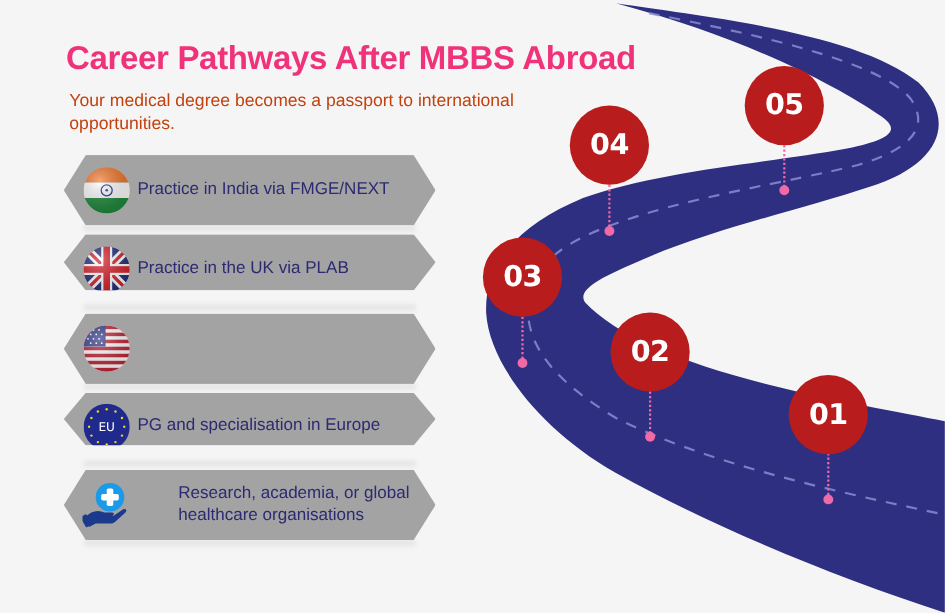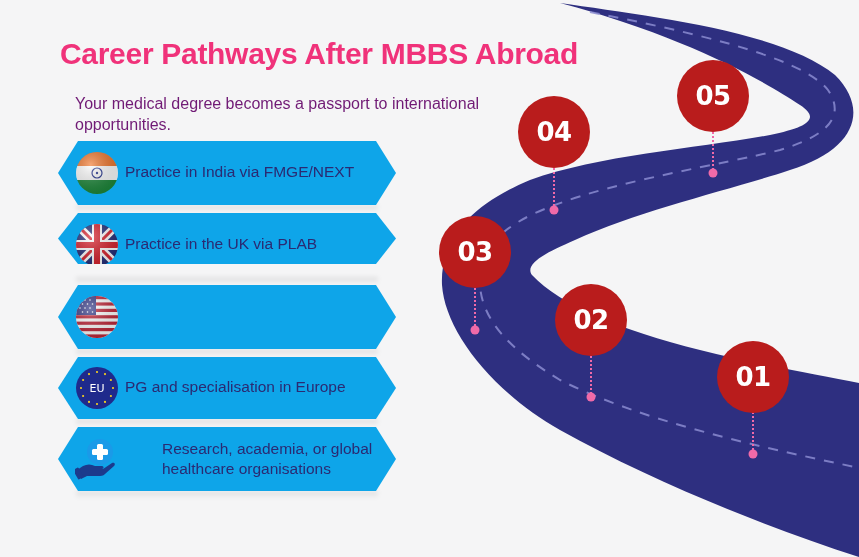--- a/index.html
+++ b/index.html
@@ -10,26 +10,26 @@
     position: relative;
   }
   .road-svg { position: absolute; left: 0; top: 0; width: 859px; height: 557px; }
   .title {
     position: absolute; left: 60px; top: 37px;
     font-size: 30px; font-weight: bold; color: #f0327a;
     letter-spacing: -0.3px; margin: 0; white-space: nowrap;
   }
   .subtitle {
     position: absolute; left: 60px; top: 78px; width: 460px;
-    font-size: 16px; line-height: 21px; color: #701a75; margin: 15px;
+    font-size: 16px; line-height: 21px; color: #c2410c; margin: 3px;
   }
   .cards { position: absolute; left: 58px; top: 141px; width: 340px; }
   .card {
     position: absolute; left: 0; width: 338px;
-    background: #0ea5e9;
+    background: #a3a3a3;
     clip-path: polygon(20px 0, 318px 0, 338px 50%, 318px 100%, 20px 100%, 0 50%);
     display: flex; align-items: center;
   }
   .card-shadow {
     position: absolute; left: 18px; width: 302px; height: 8px;
     background: linear-gradient(to bottom, rgba(0,0,0,0.09), rgba(0,0,0,0));
     filter: blur(2px);
   }
   .card .icon { position: absolute; left: 18px; width: 42px; height: 42px; }
   .card .label {
@@ -181,21 +181,21 @@
           <circle cx="6.5" cy="16" r="0.8"></circle>
             <circle cx="11.5" cy="16" r="0.8"></circle>
             <circle cx="16.5" cy="16" r="0.8"></circle>
         </g>
         <circle cx="21" cy="21" r="21" fill="url(#gl3)"></circle>
       </g>
     </svg>
   </div>
 
   <div class="card-shadow" style="top:278px;"></div>
-  <div class="card" style="top:216px; height:62px;">
+  <div class="card" style="top:216px; height:48px;">
     <svg class="icon" style="top:10px;" viewBox="0 0 42 42">
       <circle cx="21" cy="21" r="21" fill="#1f2a8c"></circle>
       <g fill="#f5d020">
         <circle cx="21" cy="5" r="1.1"></circle>
           <circle cx="29" cy="7.1" r="1.1"></circle>
           <circle cx="34.9" cy="13" r="1.1"></circle>
         <circle cx="37" cy="21" r="1.1"></circle>
           <circle cx="34.9" cy="29" r="1.1"></circle>
           <circle cx="29" cy="34.9" r="1.1"></circle>
         <circle cx="21" cy="37" r="1.1"></circle>

